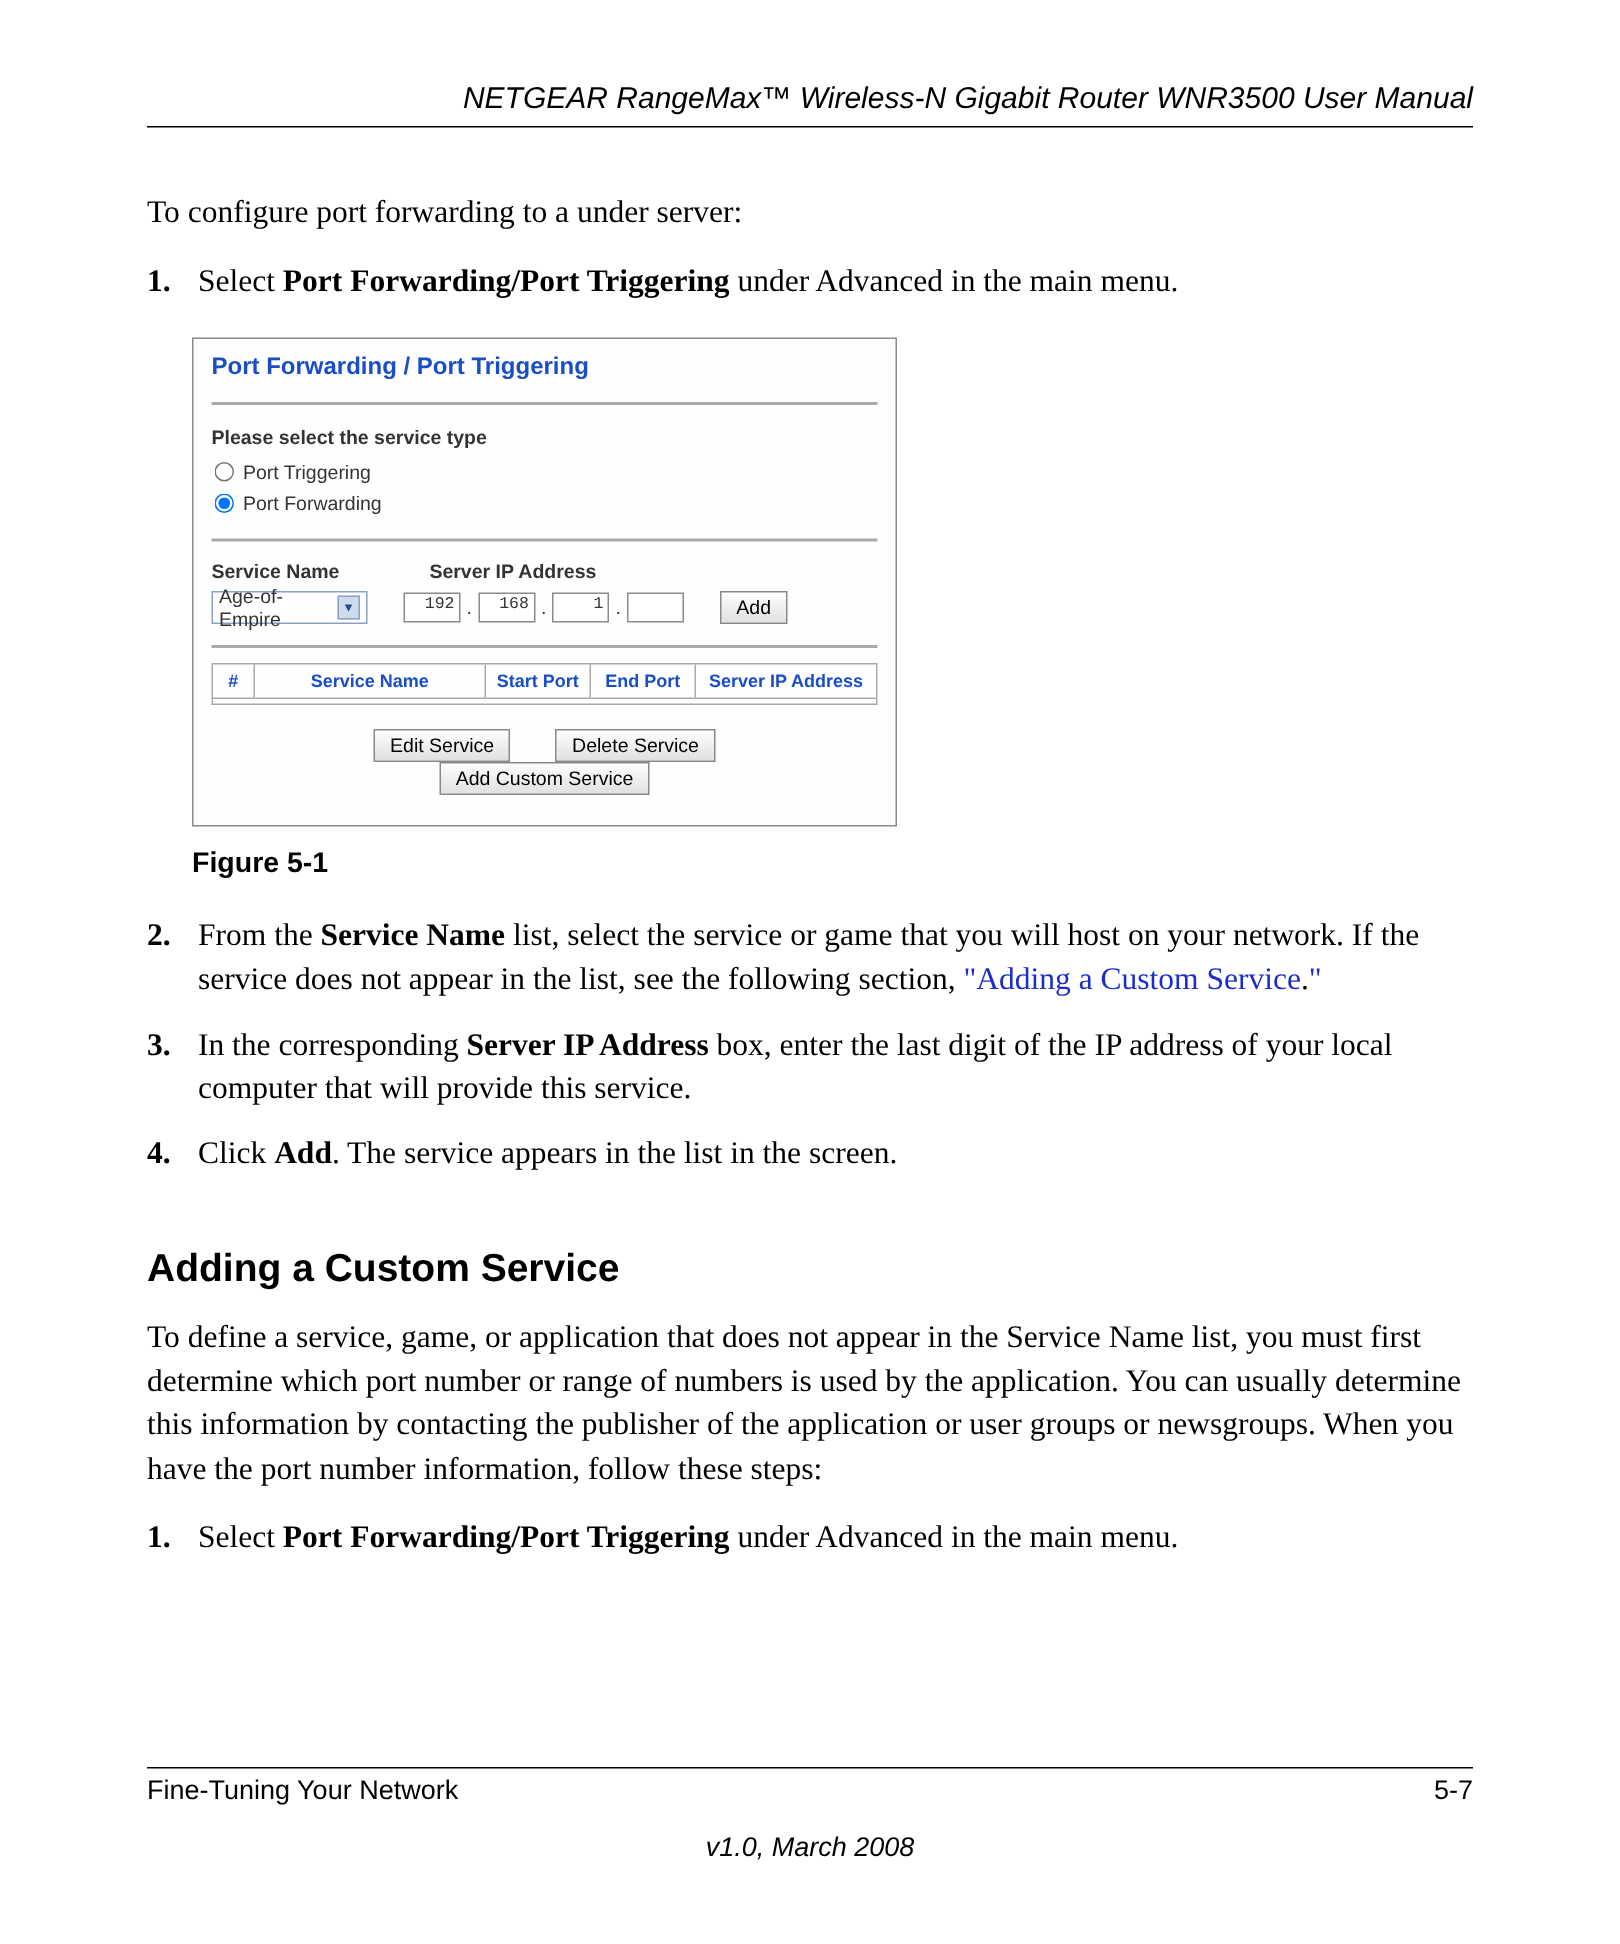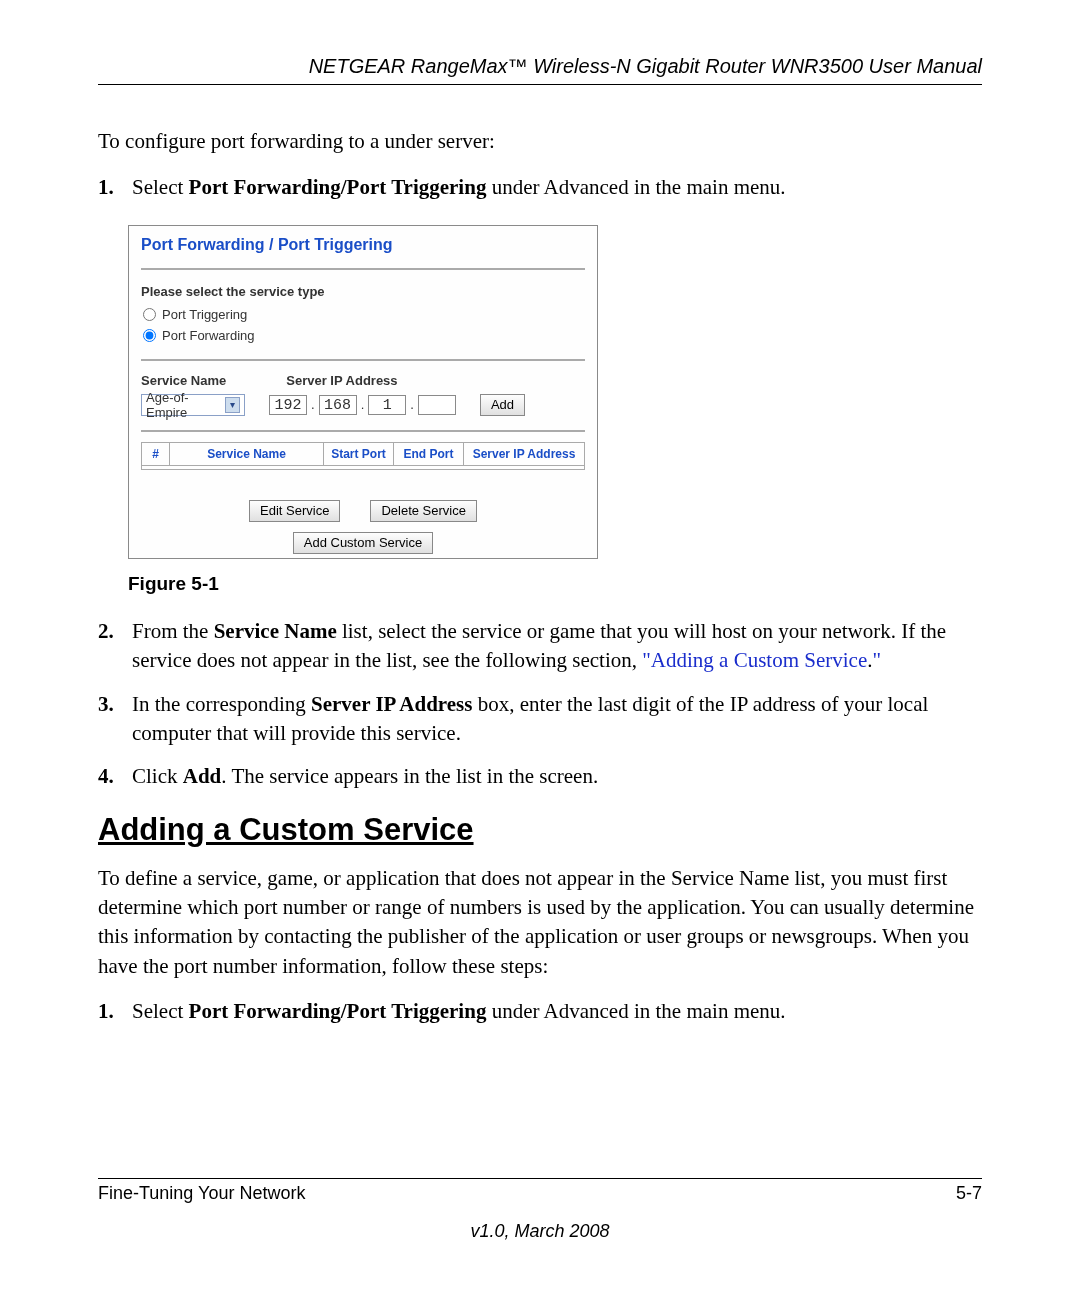--- a/index.html
+++ b/index.html
@@ -46,21 +46,21 @@
     .litext b { font-weight: bold; }
     .crossref { color: #1a2dcc; }
     .figure-wrap {
       margin: 22px 0 8px 30px;
     }
     .screenshot {
       width: 470px;
       border: 1.5px solid #8a8a8a;
       background: #fefefe;
       font-family: Arial, Helvetica, sans-serif;
-      padding: 10px 12px 4px 12px;
+      padding: 10px 12px 20px 12px;
       color: #333;
     }
     .sshot-title {
       color: #1a4ec7;
       font-weight: bold;
       font-size: 16px;
       border-bottom: 2px solid #aaa;
       padding-bottom: 14px;
       margin-bottom: 14px;
     }
@@ -119,25 +119,25 @@
       align-items: center;
       justify-content: center;
       font-size: 10px;
       color: #2a4a8a;
     }
     .ip-group { display: flex; align-items: center; gap: 4px; }
     .ip-box {
       border: 1px solid #8a8a8a;
       background: #fff;
       font-family: "Courier New", monospace;
-      font-size: 15px;
+      font-size: 11px;
       width: 38px;
       height: 20px;
       padding: 1px 3px;
-      text-align: center;
+      text-align: right;
     }
     .dot { font-size: 13px; }
     .add-btn, .svc-btn {
       border: 1px solid #888;
       background: linear-gradient(#fefefe, #e0e0e0);
       font-size: 13px;
       padding: 1px 10px;
       height: 22px;
       font-family: Arial, Helvetica, sans-serif;
     }
@@ -153,40 +153,39 @@
       border-right: 1px solid #aaa;
       padding: 4px 4px;
       text-align: center;
     }
     .table-head > div:last-child { border-right: none; }
     .table-body { border: 1px solid #aaa; border-top: none; height: 4px; }
     .btn-row {
       display: flex;
       justify-content: center;
       gap: 30px;
-      margin-top: 30px;
+      margin-top: 16px;
     }
     .btn-row2 {
       display: flex;
       justify-content: center;
-      margin-top: 10px;
+      margin-top: 0;
     }
     .fig-caption {
       font-family: Arial, Helvetica, sans-serif;
       font-weight: bold;
       font-size: 19px;
       margin-top: 14px;
     }
     .h2 {
       font-family: Arial, Helvetica, sans-serif;
       font-weight: bold;
-      font-size: 31px;
-      margin-top: 20px;
+      font-size: 26px;
+      margin-top: 46px;
       margin-bottom: 16px;
-      text-decoration: underline;
     }
     .para {
       line-height: 1.4;
       margin-bottom: 16px;
     }
     .footer {
       position: absolute;
       bottom: 92px;
       left: 98px;
       right: 98px;

